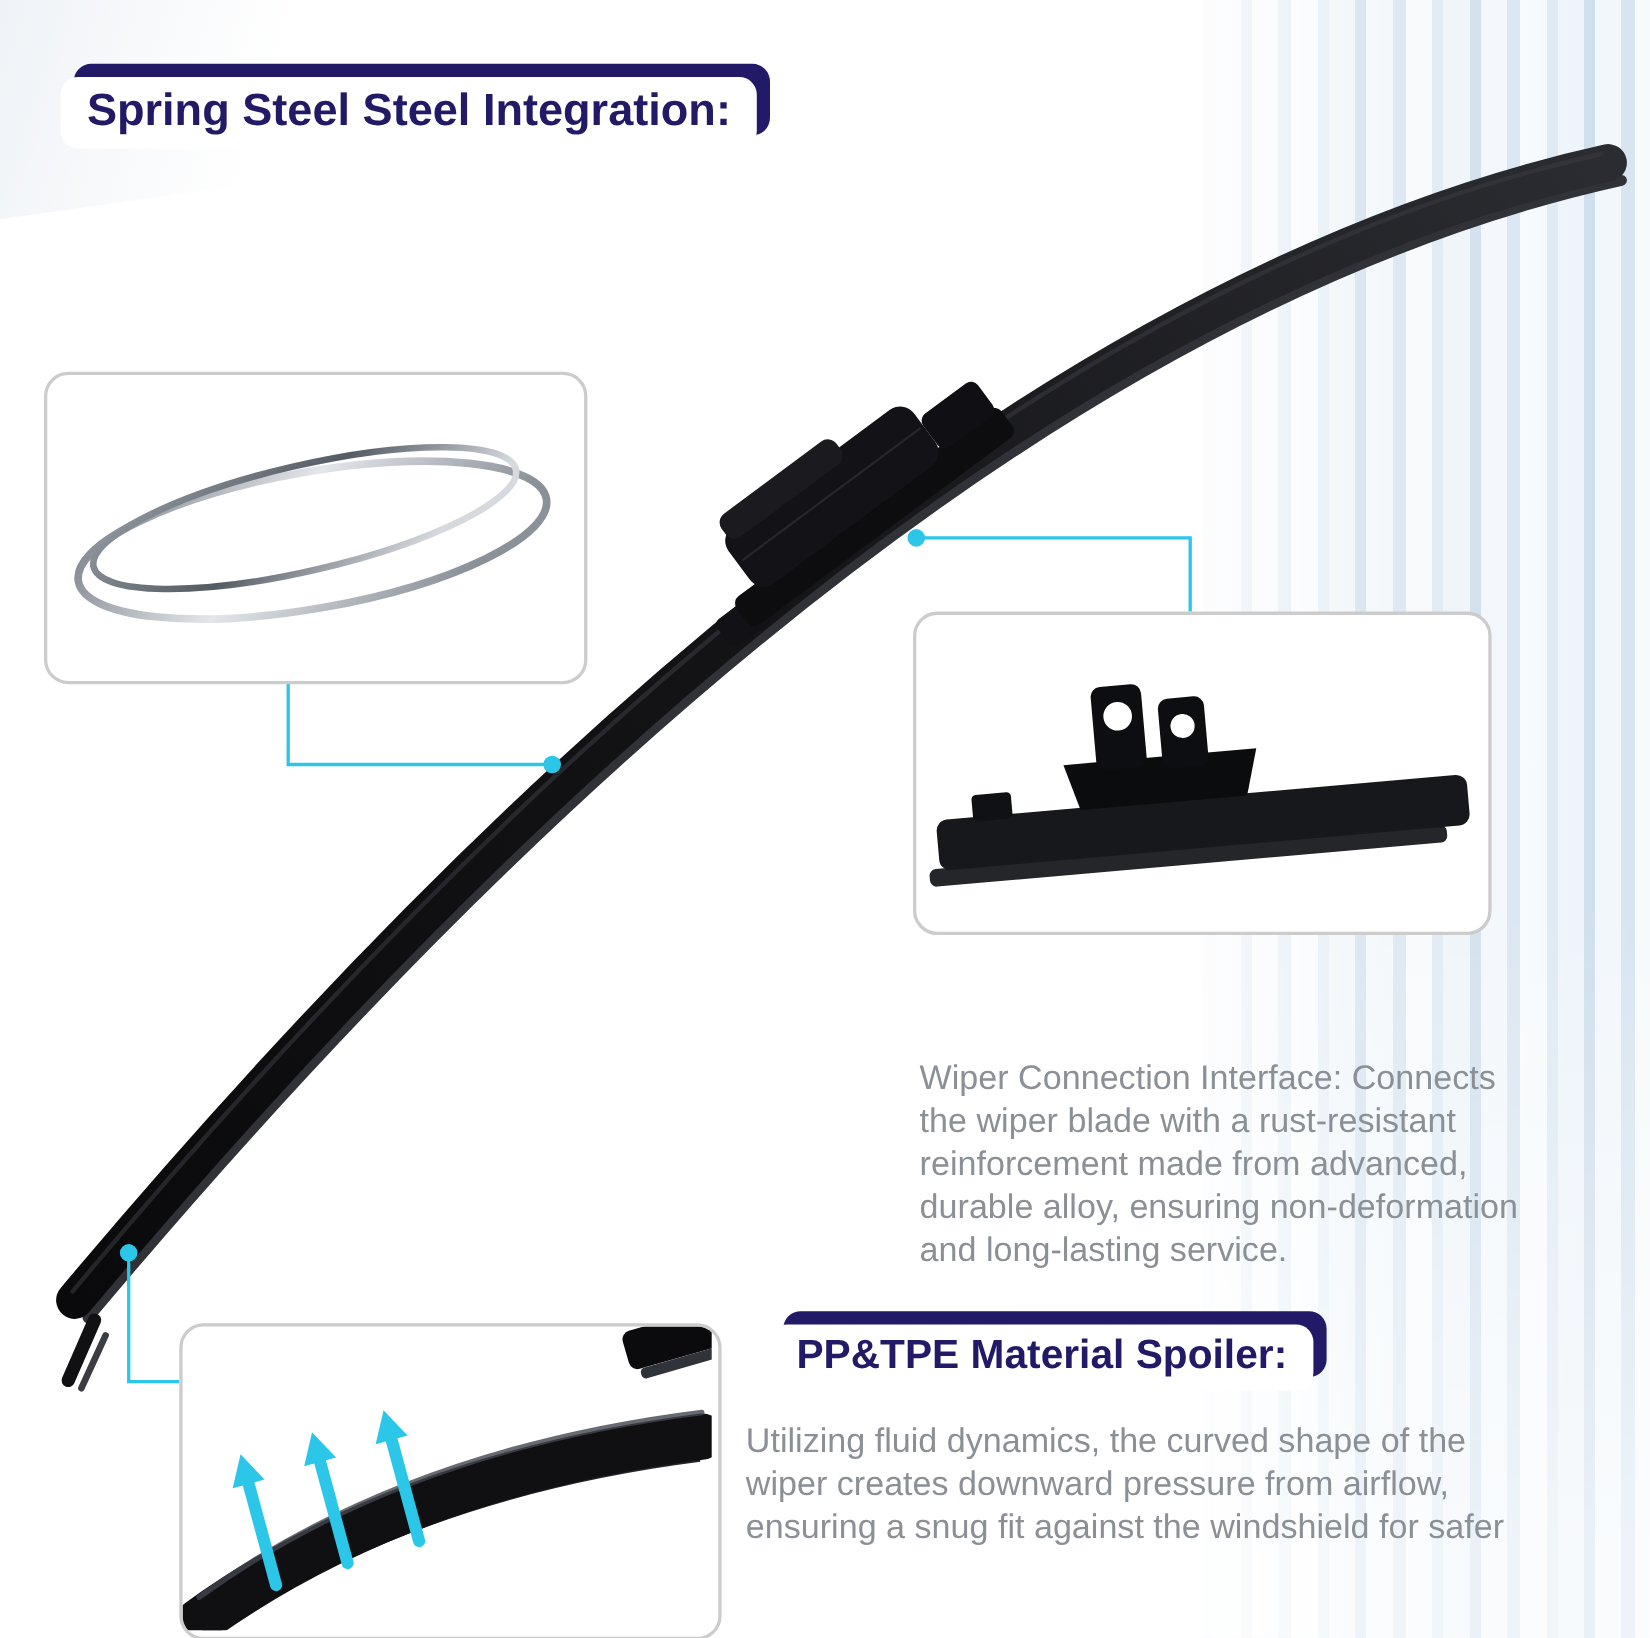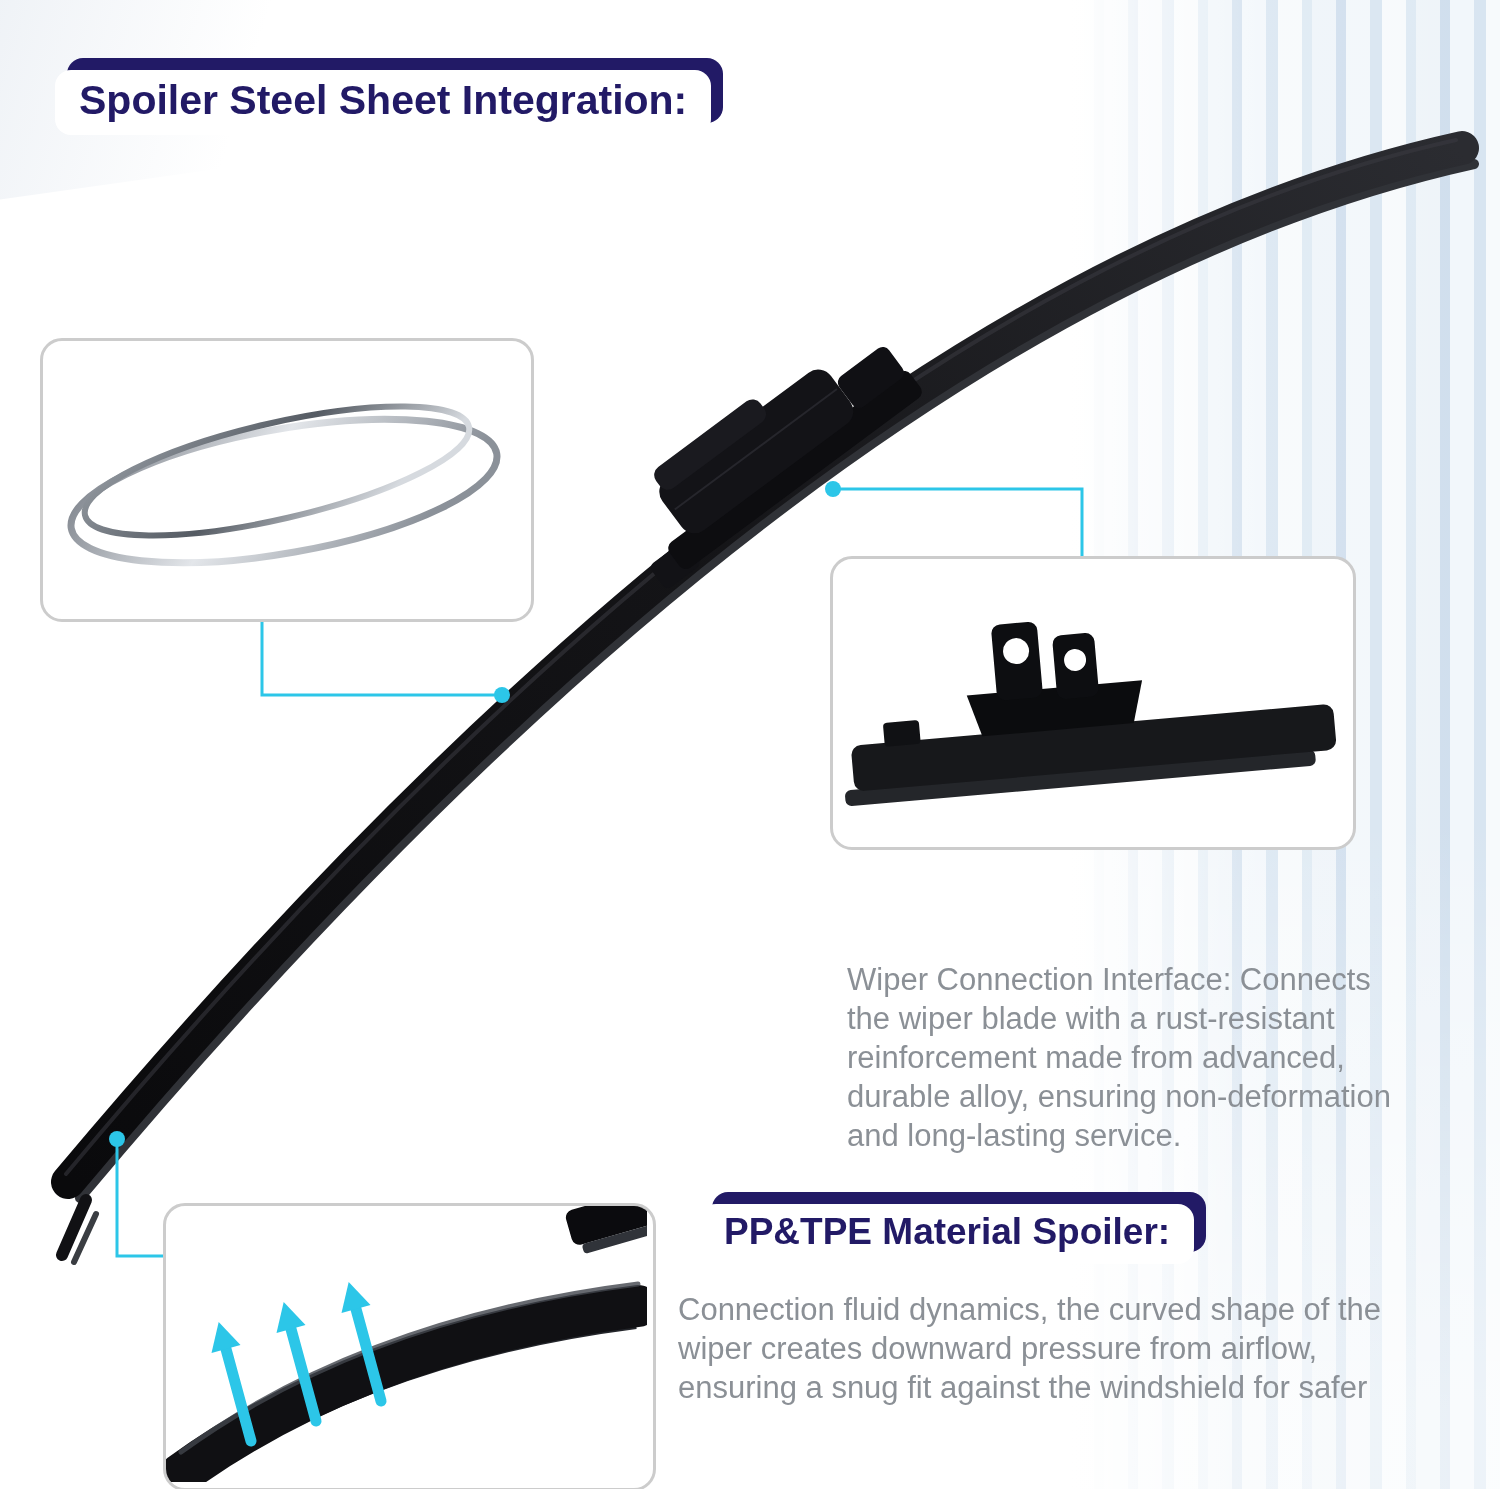--- a/index.html
+++ b/index.html
@@ -43,21 +43,21 @@
     white-space:nowrap;
   }
   .pill.h1 { font-size:41px; left:55px; top:70px; }
   .pill.h2 { font-size:37px; left:845px; top:876px; }
   .pill.h3 { font-size:37px; left:700px; top:1204px; }
 
   
   .para { position:absolute; z-index:3; color:#8b9096; }
   .para .line { white-space:nowrap; }
   .para.p1 { left:38px; top:168px; font-size:32px; line-height:40px; }
-  .para.p2 { left:836px; top:960px; font-size:31px; line-height:39px;margin-left:11px; }
+  .para.p2 { left:836px; top:960px; font-size:31px; line-height:39px; }
   .para.p3 { left:678px; top:1290px; font-size:31px; line-height:39px; }
 
   
   .inset {
     position:absolute; background:#ffffff; border:3px solid #cccccc;
     border-radius:22px; z-index:2; overflow:hidden;
   }
   .inset.i1 { left:40px;  top:338px;  width:488px; height:278px; }
   .inset.i2 { left:830px; top:556px;  width:520px; height:288px; }
   .inset.i3 { left:163px; top:1203px; width:487px; height:282px; }
@@ -102,21 +102,21 @@
     <path d="M262,616 L262,695 L502,695" fill="none" stroke="#2cc6e8" stroke-width="3"></path>
     <circle cx="502" cy="695" r="8" fill="#2cc6e8"></circle>
 
     <path d="M833,489 L1082,489 L1082,556" fill="none" stroke="#2cc6e8" stroke-width="3"></path>
     <circle cx="833" cy="489" r="8" fill="#2cc6e8"></circle>
 
     <path d="M117,1139 L117,1256 L163,1256" fill="none" stroke="#2cc6e8" stroke-width="3"></path>
     <circle cx="117" cy="1139" r="8" fill="#2cc6e8"></circle>
   </svg>
 
-  <div class="pill h1">Spoiler Steel Sheet Integration:</div>
+  <div class="pill h1">Spring Steel Steel Integration:</div>
 
 
   <div class="inset i1">
     <svg width="482" height="272" viewBox="0 0 482 272">
       <defs>
         <linearGradient id="metal1" x1="0" y1="0" x2="1" y2="0.3">
           <stop offset="0" stop-color="#70767f"></stop>
           <stop offset="0.5" stop-color="#e3e6ea"></stop>
           <stop offset="1" stop-color="#8b9199"></stop>
         </linearGradient>
@@ -174,18 +174,18 @@
         <polygon points="117.7,96 139.5,119.1 110.5,126.9" stroke="none"></polygon>
         <line x1="215" y1="195" x2="190" y2="103" stroke-width="11" stroke-linecap="round"></line>
         <polygon points="182.7,76 204.5,99.1 175.5,106.9" stroke="none"></polygon>
       </g>
     </svg>
   </div>
 
   <div class="pill h3">PP&amp;TPE Material Spoiler:</div>
 
   <div class="para p3">
-    <div class="line">Connection fluid dynamics, the curved shape of the</div>
+    <div class="line">Utilizing fluid dynamics, the curved shape of the</div>
     <div class="line">wiper creates downward pressure from airflow,</div>
     <div class="line">ensuring a snug fit against the windshield for safer</div>
   </div>
 
 </div>
 
 </body></html>

